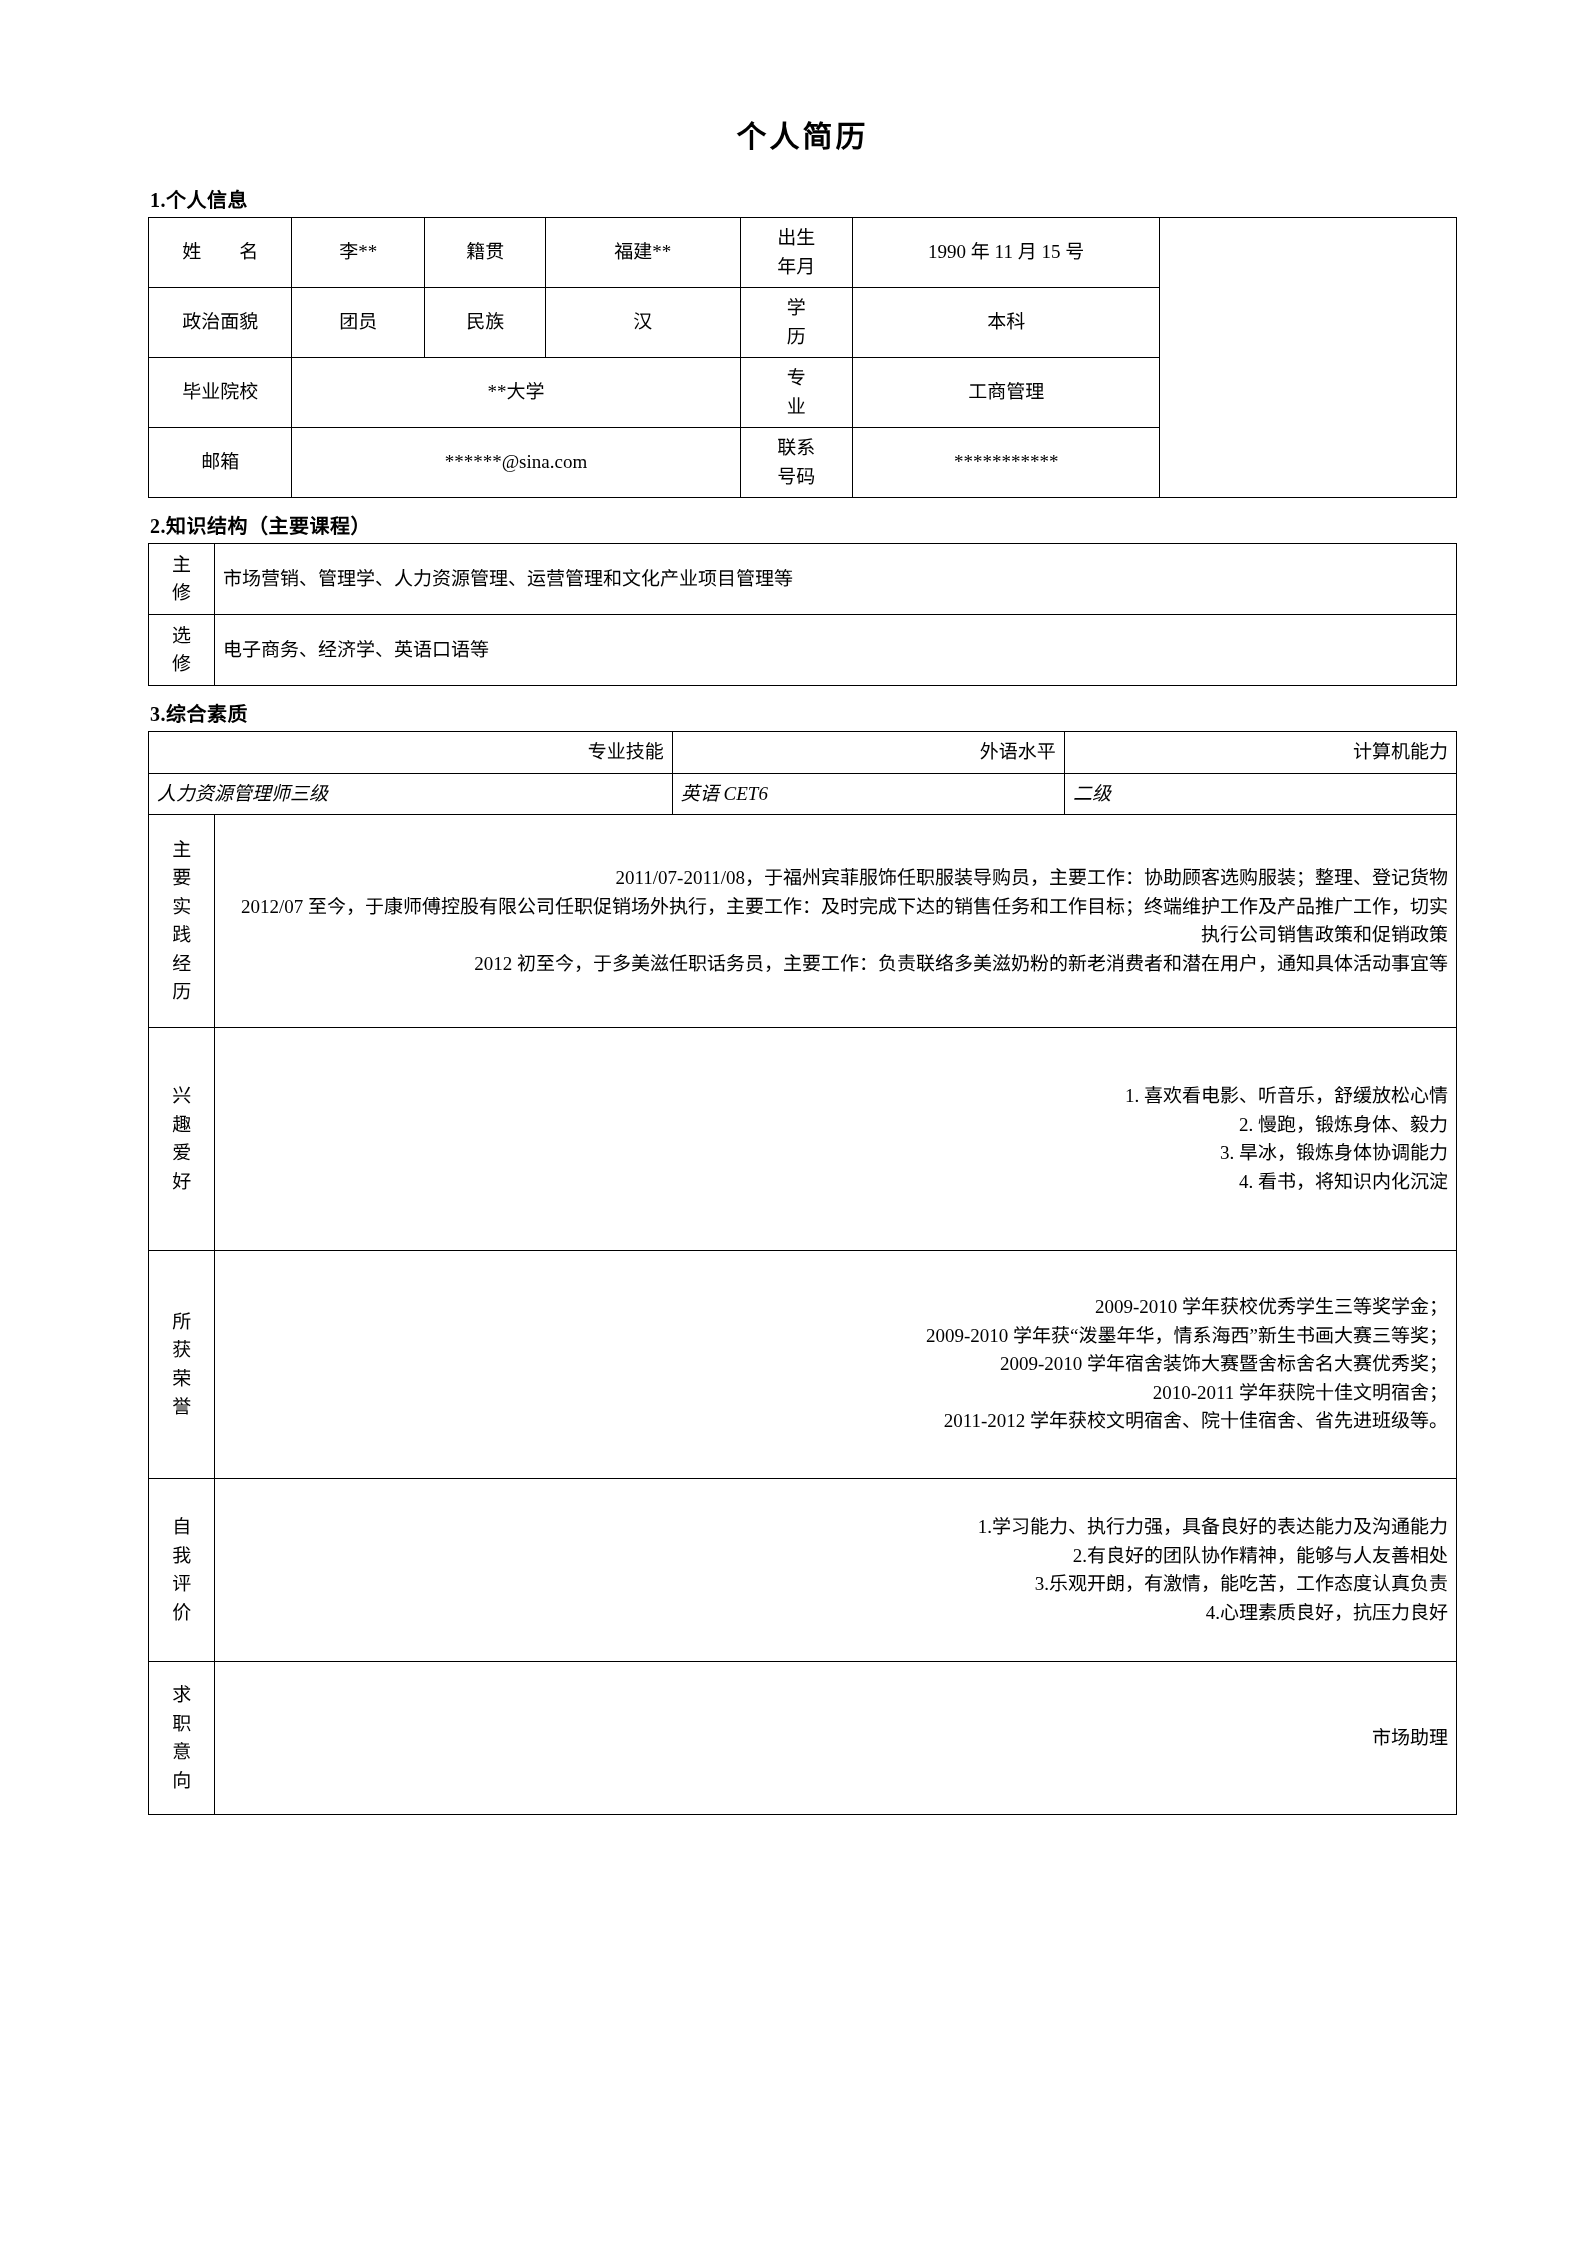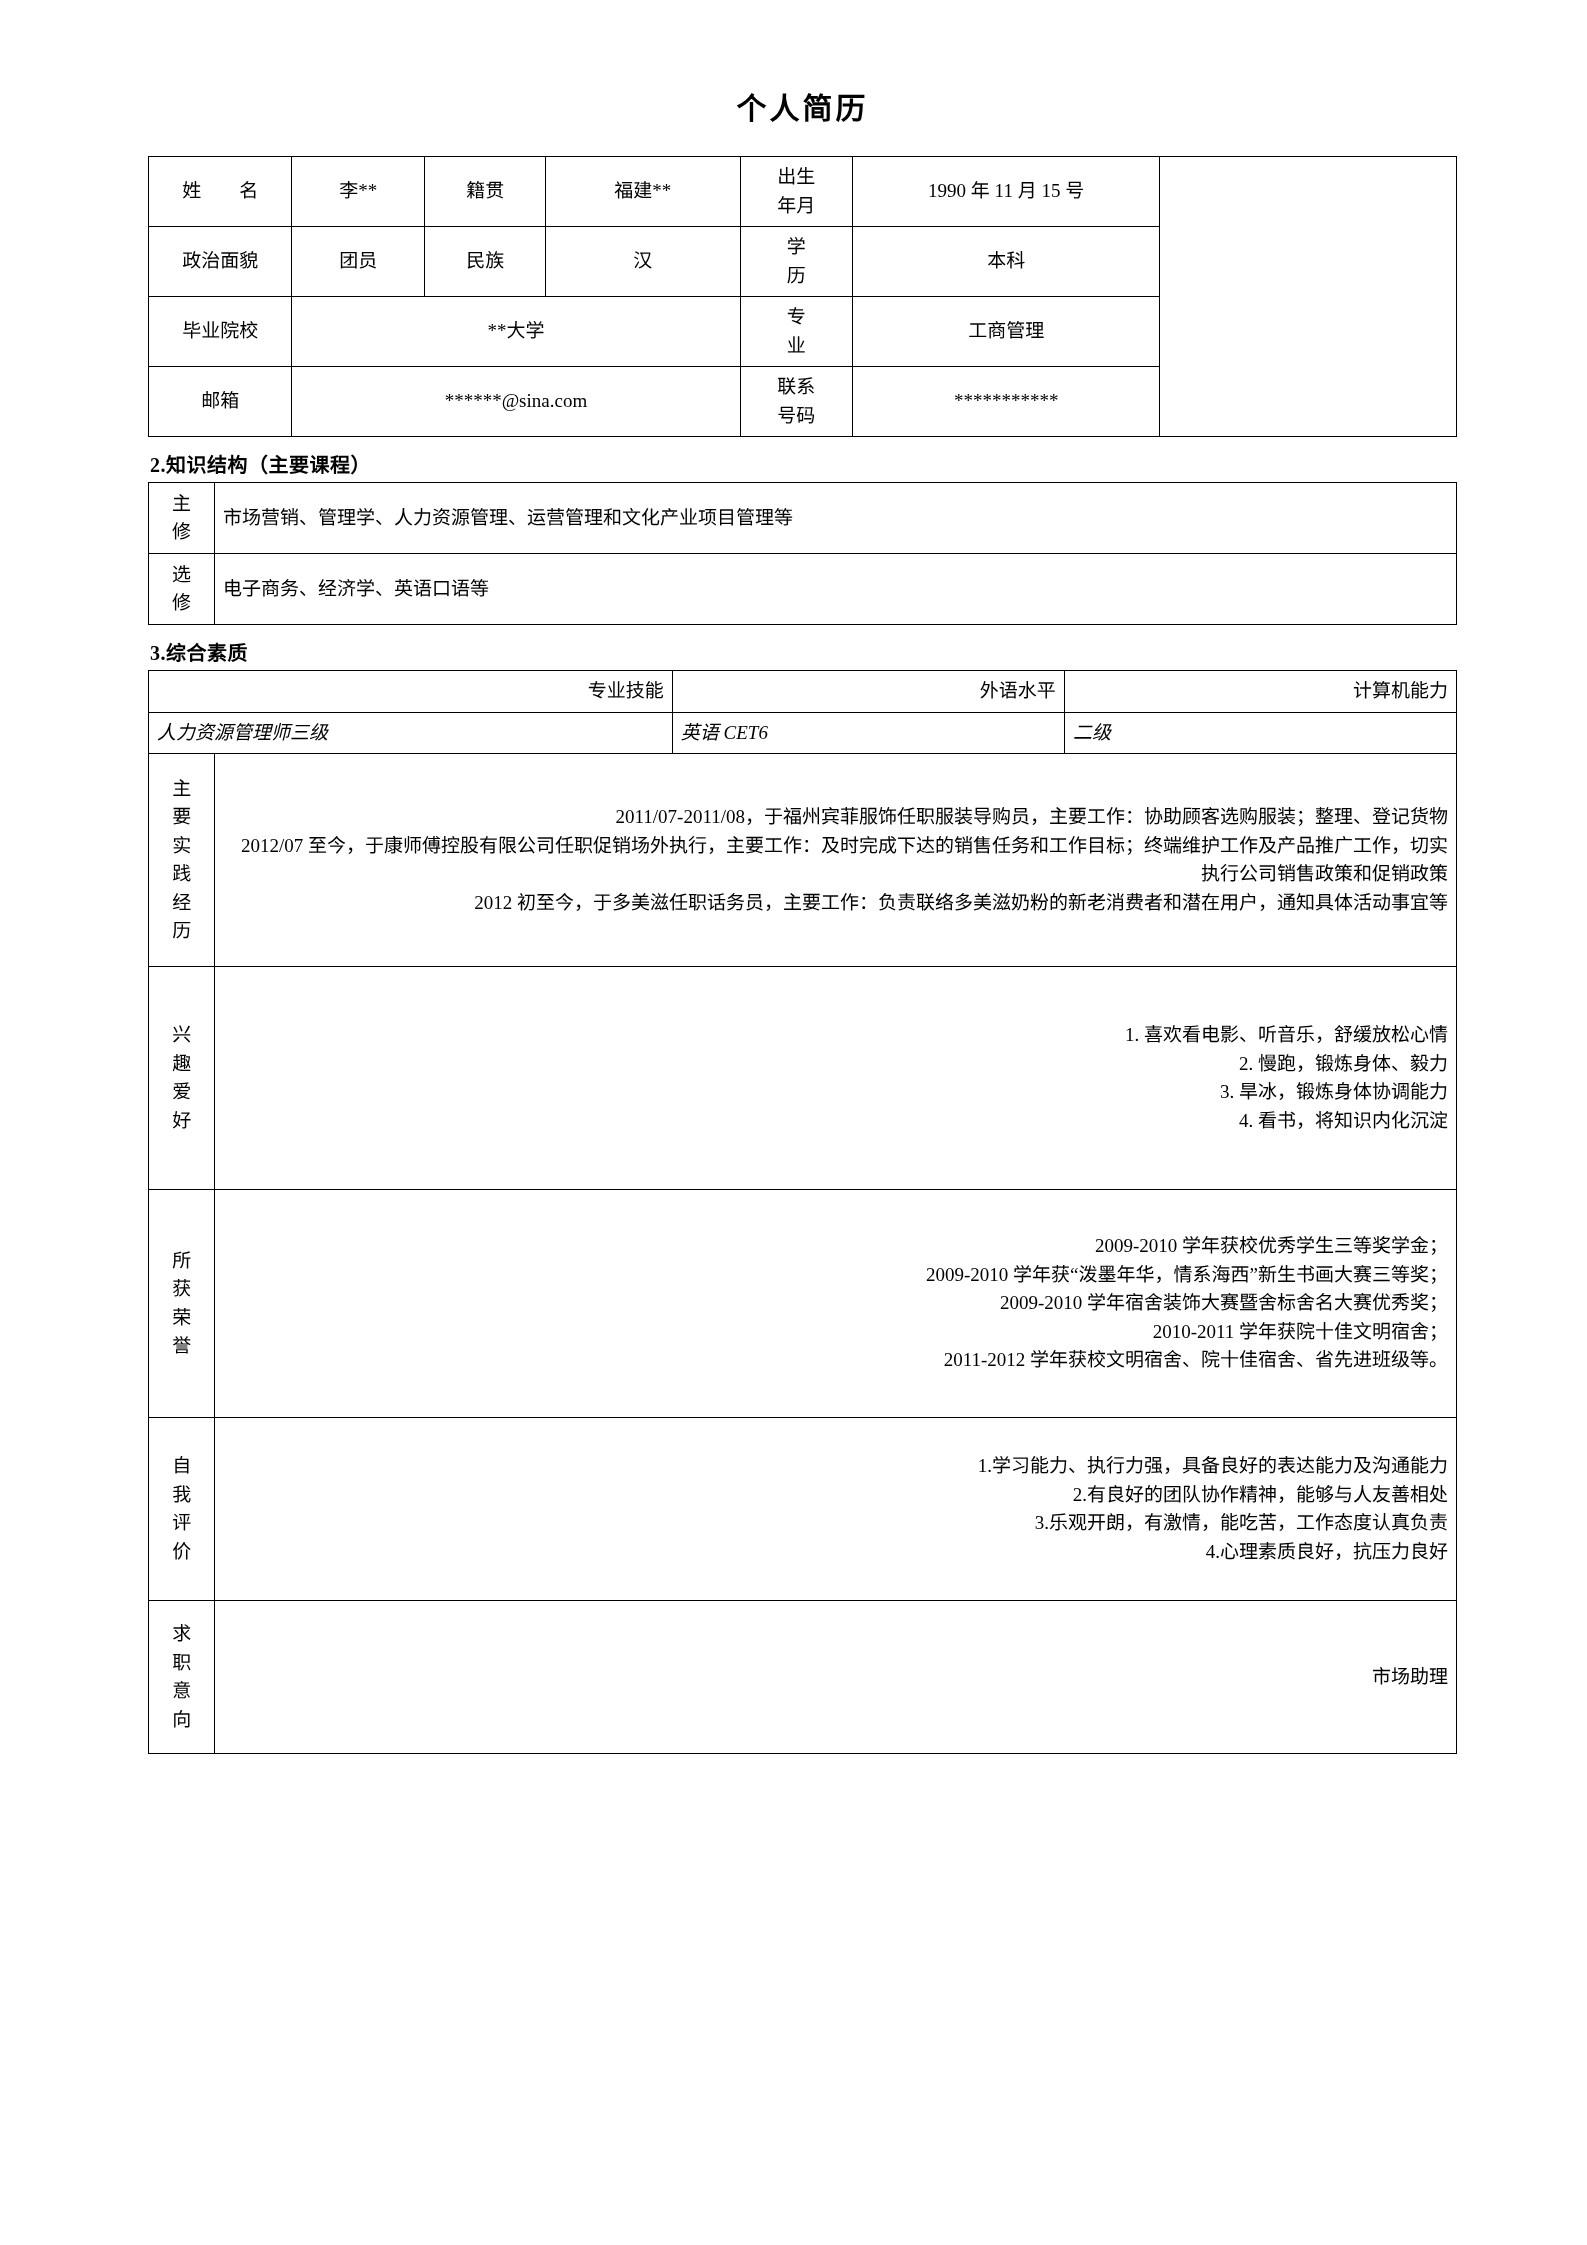--- a/index.html
+++ b/index.html
@@ -11,21 +11,21 @@
     width: 1587px;
     height: 2245px;
     font-family: "Liberation Serif", "DejaVu Serif", serif;
     color: #000000;
     position: relative;
   }
   .page {
     box-sizing: border-box;
     width: 1587px;
     min-height: 2245px;
-    padding: 68px 130px 0 148px;
+    padding: 96px 130px 0 148px;
   }
   .doc-title {
     text-align: center;
     font-size: 30px;
     font-weight: bold;
     letter-spacing: 3px;
     margin: 16px 0 28px 0;
   }
   .section-head {
     font-size: 20px;
@@ -107,20 +107,23 @@
   .tall-4 { height: 170px; }
   .tall-5 { height: 140px; }
 </style>
 </head>
 <body>
 
 <div class="page">
 
   <div class="doc-title">个人简历</div>
 
+  <div class="section-head">
+    <span>1.</span><span>个人信息</span>
+  </div>
 
   <table class="grid t1">
     <colgroup>
       <col class="c1">
         <col class="c2">
         <col class="c3">
         <col class="c4">
         <col class="c5">
         <col class="c6">
         <col class="c7">

